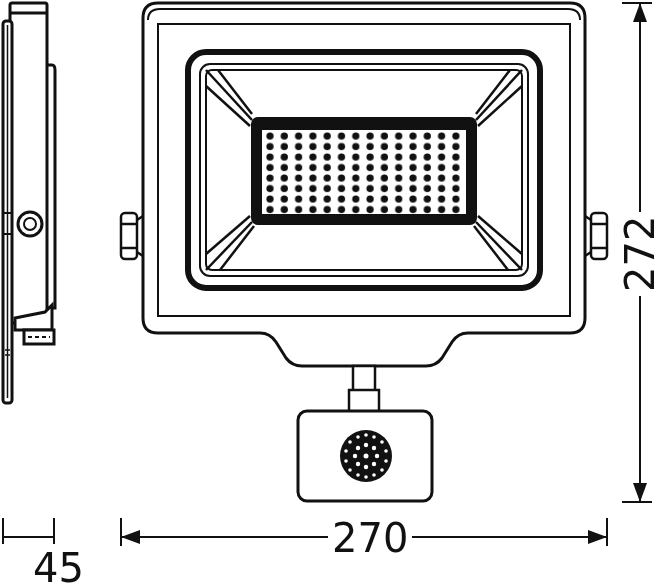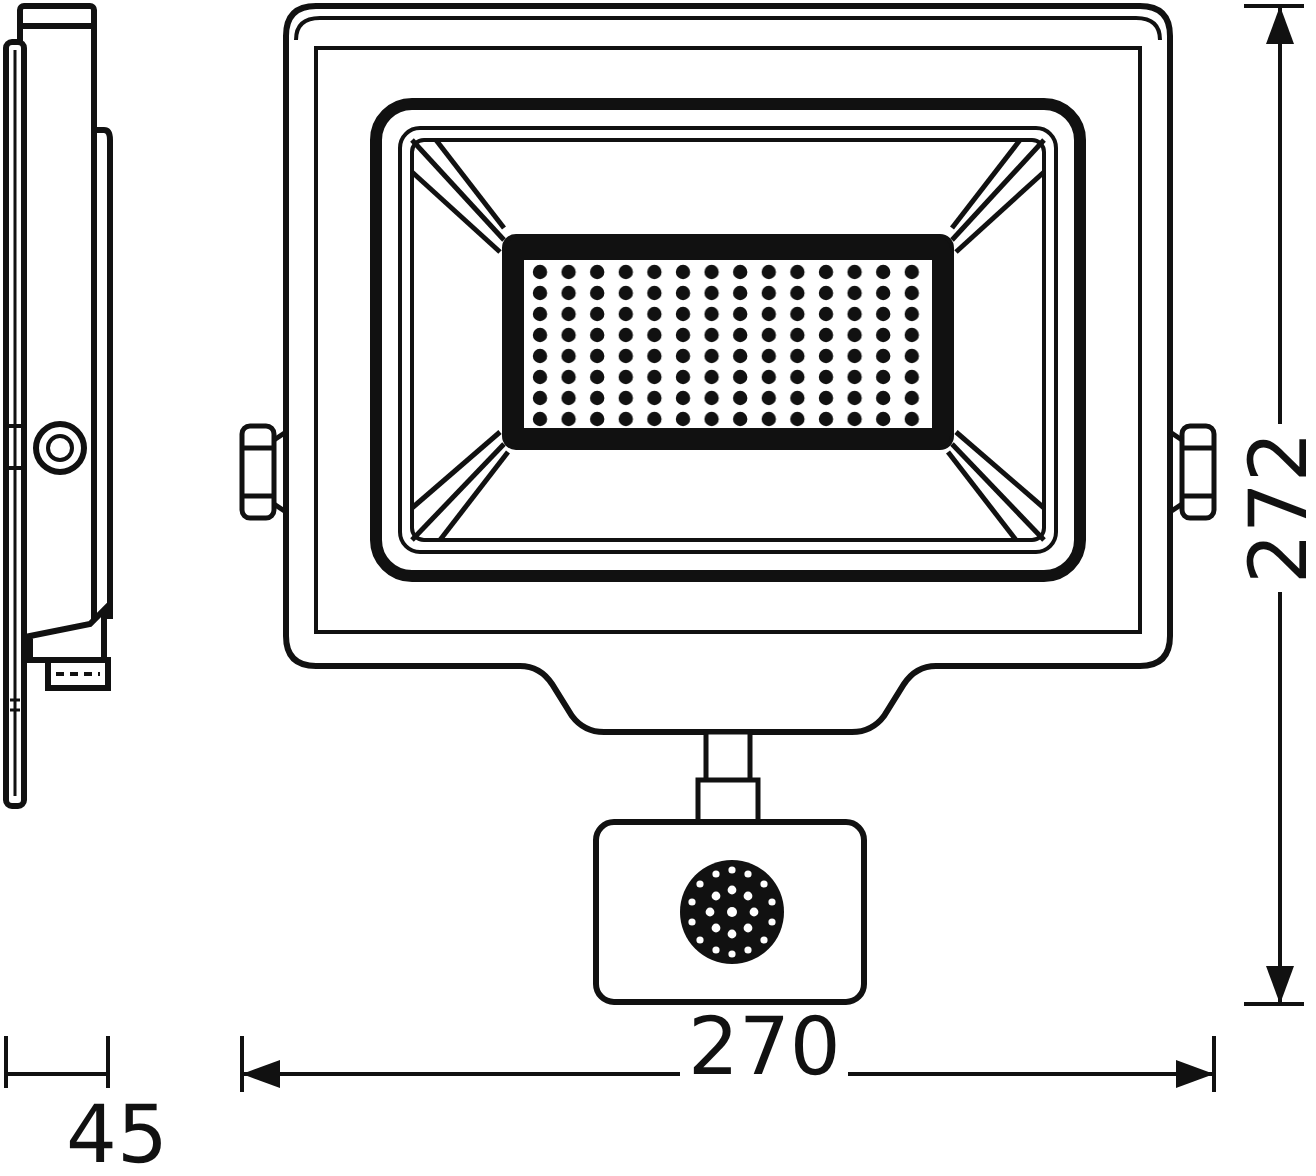--- a/index.html
+++ b/index.html
@@ -1,20 +1,20 @@
 <!DOCTYPE html>
 <html><head>
   <meta charset="utf-8">
   <style>
     html, body { margin: 0; padding: 0; background: #ffffff; }
     body { width: 658px; height: 588px; position: relative; overflow: hidden; font-family: "DejaVu Sans", sans-serif; }
     #drawing { position: absolute; left: 0; top: 0; width: 658px; height: 588px; }
     .dim-text { position: absolute; font-family: "DejaVu Sans", sans-serif; color: #111111; font-size: 40px; line-height: 1; letter-spacing: 0px; }
     #dim-depth-label { left: 0px; top: 548px; padding-left: 33px; }
-    #dim-width-label { left: 328px; top: 504px; background: #ffffff; padding: 0 4px; margin-left: 12px; }
+    #dim-width-label { left: 328px; top: 518px; background: #ffffff; padding: 0 4px; }
     #dim-height-label { left: 606px; top: 226px; transform: rotate(-90deg); transform-origin: left top; left: 620px; top: 296px; background: #ffffff; padding: 0 4px; }
   </style>
 </head>
 <body>
 
 <svg id="drawing" viewBox="0 0 658 588" xmlns="http://www.w3.org/2000/svg">
   <defs>
     <pattern id="ledpat" x="266" y="132" width="14.3" height="10.5" patternUnits="userSpaceOnUse">
       <circle cx="4" cy="4" r="3.6" fill="#111"></circle>
     </pattern>

